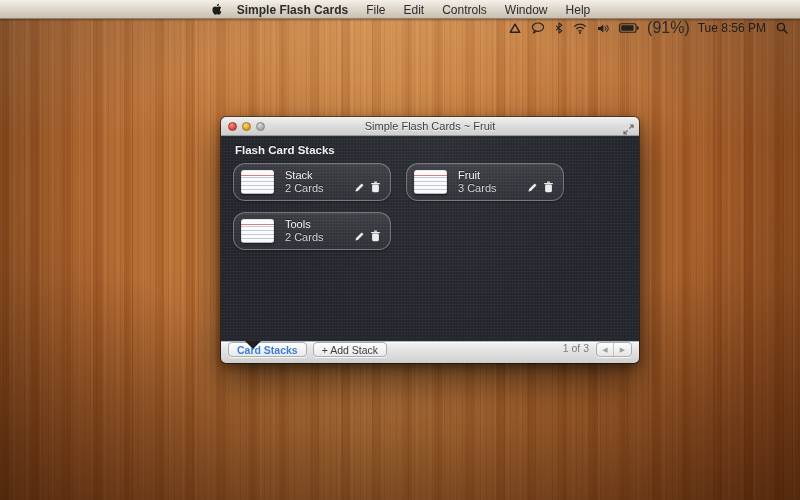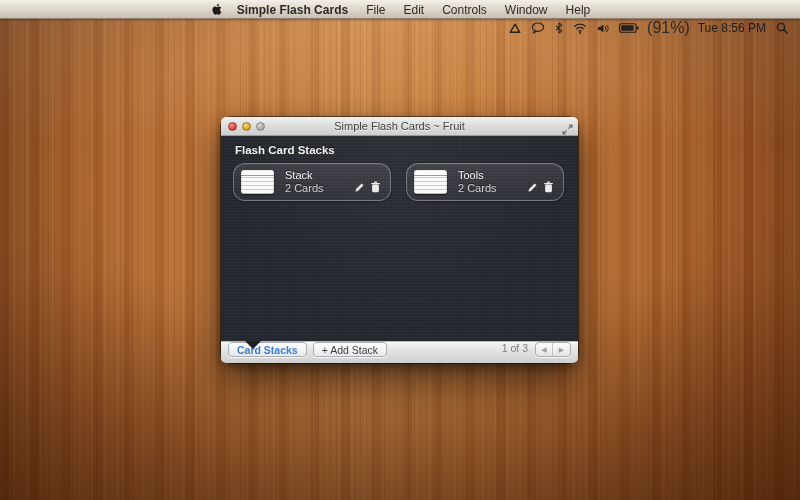--- a/index.html
+++ b/index.html
@@ -37,22 +37,22 @@
   .menu-item { padding:0 9px; height:19px; display:flex; align-items:center; cursor:default; white-space:nowrap; }
   .menu-item.appname { font-weight:bold; }
   .apple { padding:0 6px 0 0; display:flex; align-items:center; }
   .menubar .right { margin-left:auto; display:flex; align-items:center; gap:6px; padding-right:10px; }
   .status-icon { display:flex; align-items:center; padding:0 2px; }
   .battery-pct { font-size:16px; color:#2b2b2b; }
   .clock { font-size:12px; color:#1e1e1e; padding:0 2px; white-space:nowrap; }
 
   
   .window {
-    position:absolute; left:221px; top:117px; width:357px; height:246px; z-index:2;
-    border-radius:10px;
+    position:absolute; left:221px; top:117px; width:418px; height:246px; z-index:2;
+    border-radius:5px;
     box-shadow:0 0 0 1px rgba(0,0,0,0.45), 0 18px 40px rgba(0,0,0,0.55), 0 4px 12px rgba(0,0,0,0.4);
     background:#24262d;
   }
   .titlebar {
     position:relative; height:19px; border-radius:5px 5px 0 0;
     background:linear-gradient(180deg, #f1f1f1 0%, #dcdcdc 50%, #cfcfcf 100%);
     border-bottom:1px solid #9a9a9a;
     display:flex; align-items:center;
   }
   .traffic { display:flex; gap:5px; padding-left:7px; }
@@ -247,20 +247,37 @@
               <path d="M1.4 9.6 L3.9 8.9 L9.5 3.3 L7.7 1.5 L2.1 7.1 Z" fill="#ececec"></path>
             </svg>
           <svg width="11" height="12" viewBox="0 0 11 12">
               <rect x="2.1" y="3.6" width="6.8" height="7.6" rx="1.4" fill="#ececec"></rect>
               <rect x="1" y="1.9" width="9" height="1.3" rx="0.65" fill="#ececec"></rect>
               <rect x="3.9" y="0.6" width="3.2" height="1.2" rx="0.6" fill="#ececec"></rect>
             </svg>
         </div>
       </div>
 
+      <div class="stack-item">
+        <div class="flashcard"></div>
+        <div class="stack-text">
+          <div class="stack-name">Fruit</div>
+          <div class="stack-count">3 Cards</div>
+        </div>
+        <div class="stack-actions">
+          <svg width="11" height="11" viewBox="0 0 11 11">
+              <path d="M1.4 9.6 L3.9 8.9 L9.5 3.3 L7.7 1.5 L2.1 7.1 Z" fill="#ececec"></path>
+            </svg>
+          <svg width="11" height="12" viewBox="0 0 11 12">
+              <rect x="2.1" y="3.6" width="6.8" height="7.6" rx="1.4" fill="#ececec"></rect>
+              <rect x="1" y="1.9" width="9" height="1.3" rx="0.65" fill="#ececec"></rect>
+              <rect x="3.9" y="0.6" width="3.2" height="1.2" rx="0.6" fill="#ececec"></rect>
+            </svg>
+        </div>
+      </div>
 
       <div class="stack-item">
         <div class="flashcard"></div>
         <div class="stack-text">
           <div class="stack-name">Tools</div>
           <div class="stack-count">2 Cards</div>
         </div>
         <div class="stack-actions">
           <svg width="11" height="11" viewBox="0 0 11 11">
               <path d="M1.4 9.6 L3.9 8.9 L9.5 3.3 L7.7 1.5 L2.1 7.1 Z" fill="#ececec"></path>

